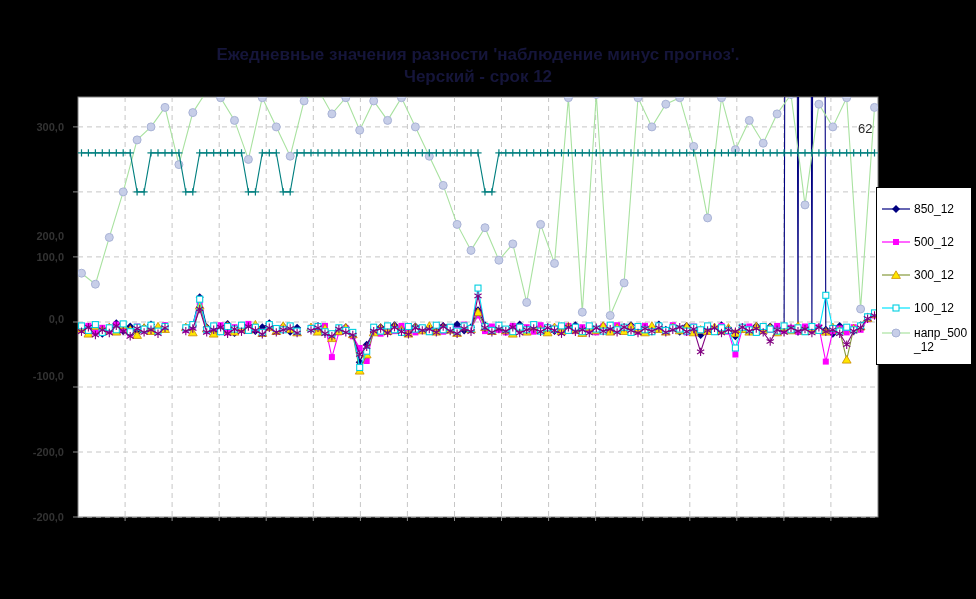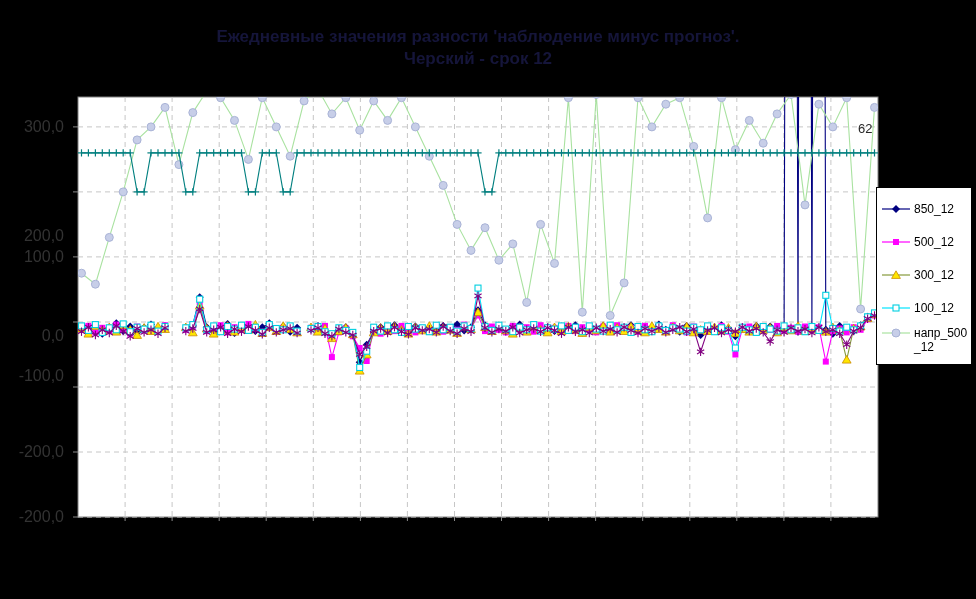--- a/index.html
+++ b/index.html
@@ -1,22 +1,22 @@
 <!DOCTYPE html>
 <html><head>
 <meta charset="utf-8">
 <style>
   html,body{margin:0;padding:0;background:#000;}
   #stage{position:relative;width:976px;height:599px;background:#000;overflow:hidden;
          font-family:"Liberation Sans",sans-serif;}
-  #title{position:absolute;left:78px;top:26px;width:800px;text-align:center;
+  #title{position:absolute;left:78px;top:44px;width:800px;text-align:center;
          font-weight:bold;font-size:17px;line-height:22px;color:#15153a;}
   #plot-svg{position:absolute;left:0;top:0;}
   .ylab{position:absolute;left:10px;width:54px;text-align:right;
-        font-size:16px;color:#333333;line-height:14px;}
+        font-size:11px;color:#333333;line-height:14px;font-weight:bold;}
   #annot62{position:absolute;font-size:13px;color:#262626;}
   #legend{position:absolute;left:876px;top:187px;width:96px;
           background:#ffffff;border:1px solid #000;box-sizing:border-box;
           padding:4px 2px 4px 4px;}
   .leg-item{display:flex;align-items:center;height:33px;}
   .leg-item.tall{height:34px;align-items:flex-start;padding-top:2px;}
   .leg-icon{flex:0 0 30px;margin-right:3px;}
   .leg-label{font-size:12px;color:#000;line-height:14px;white-space:pre-line;}
 </style>
 </head>
@@ -1663,17 +1663,17 @@
           <line x1="1" y1="7" x2="29" y2="7" stroke="#a9e2a0" stroke-width="1.2"></line>
           <circle cx="15" cy="7" r="4" fill="#c7cee8" stroke="#a9b3d6" stroke-width="1"></circle>
         </svg>
         <span class="leg-label">напр_500
 _12</span>
       </div>
     </div>
 <div class="ylab" style="top: 119.907px;">300,0</div>
     <div class="ylab" style="top: 184.923px; margin-top: 44px;">200,0</div>
     <div class="ylab" style="top: 249.938px;">100,0</div>
-    <div class="ylab" style="top: 329px;">0,0</div>
+    <div class="ylab" style="top: 312px;">0,0</div>
     <div class="ylab" style="top: 369px;">-100,0</div>
     <div class="ylab" style="top: 444.985px;">-200,0</div>
     <div class="ylab" style="top: 510px;">-200,0</div>
   </div>
 
 </body></html>

